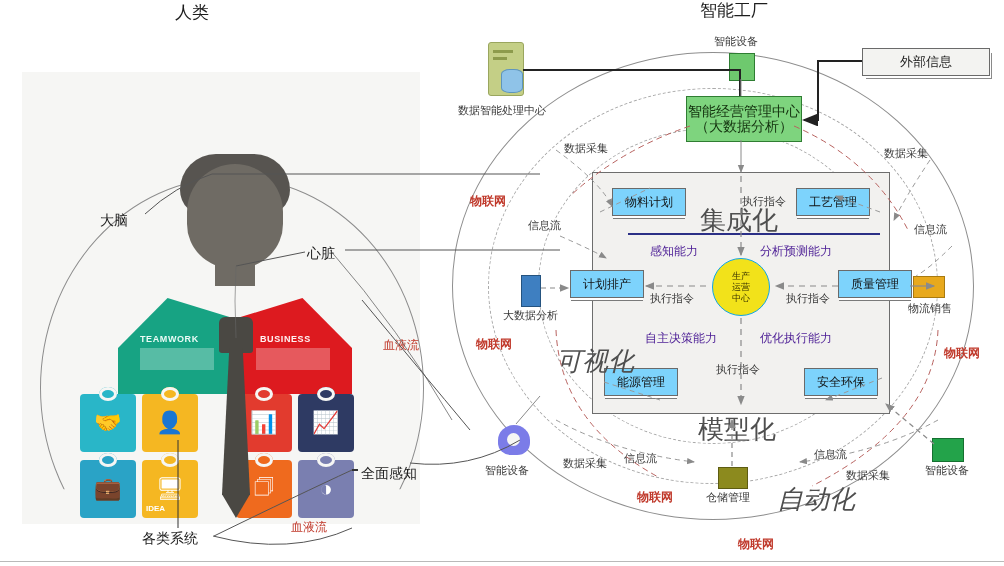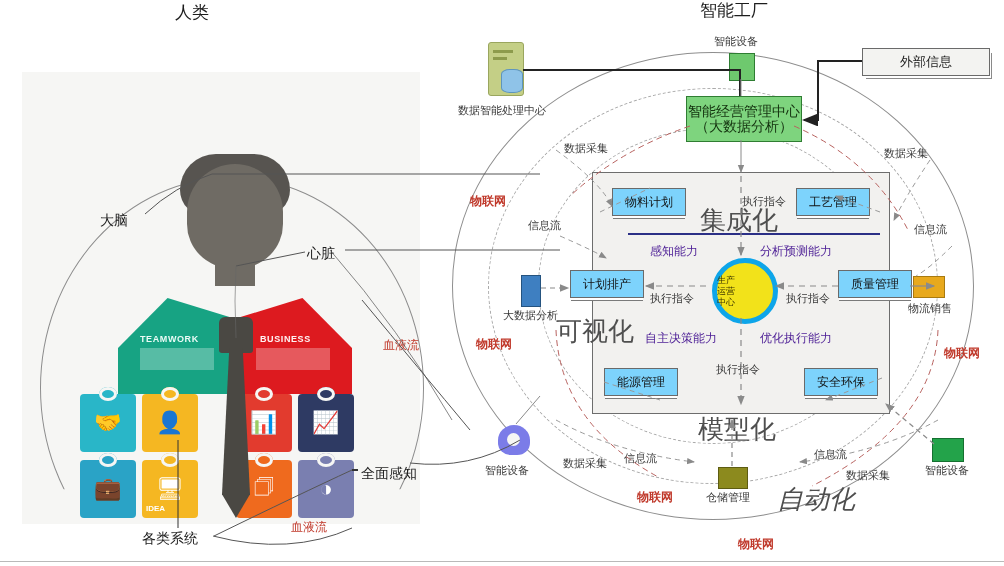--- a/index.html
+++ b/index.html
@@ -42,22 +42,22 @@
 
   
   .ring{position:absolute;border:1px solid #8e8e8e;border-radius:50%;}
   .ring-dash{position:absolute;border:1px dashed #a9a9a9;border-radius:50%;}
   .fbox{position:absolute;border:1px solid #6d6d6d;background:#f2f1ef;}
   .ibox{position:absolute;background:#7dd3fc;border:1px solid #6a6a6a;
       box-shadow:0 3px 0 -1px #fff,0 4px 0 -1px #7a7a7a;
       display:flex;align-items:center;justify-content:center;
       font-size:12px;color:#111;}
   .yellow{position:absolute;left:712px;top:258px;width:56px;height:56px;border-radius:50%;
-      background:#f2e21a;border:5px solid #0ea5e9;
-      display:flex;flex-direction:column;justify-content:center;
+      background:#f2e21a;border:1px solid #0ea5e9;
+      display:flex;flex-direction:column;align-items:center;justify-content:center;
       font-size:9px;line-height:11px;color:#3a3400;}
   .blue-rule{position:absolute;left:628px;top:233px;width:252px;height:2px;background:#2b2f86;}
   .cyan{color:#4c1d95;font-size:12px;position:absolute;white-space:nowrap;}
   .big-w{position:absolute;color:#4f4f4f;font-size:26px;white-space:nowrap;}
   .iot{position:absolute;color:#c0392b;font-weight:bold;font-size:12px;white-space:nowrap;}
   .blood{position:absolute;color:#c0392b;font-size:12px;white-space:nowrap;}
   .lbl{position:absolute;font-size:12px;color:#1d1d1d;white-space:nowrap;}
   .lbl-s{position:absolute;font-size:11px;color:#3a3a3a;white-space:nowrap;}
   .greenbox{position:absolute;background:#6ec96e;border:1px solid #2e7d32;}
   .extbox{position:absolute;left:862px;top:48px;width:126px;height:26px;
@@ -152,21 +152,21 @@
   <div class="lbl-s" style="left:650px;top:291px;">执行指令</div>
   <div class="lbl-s" style="left:786px;top:291px;">执行指令</div>
   <div class="lbl-s" style="left:716px;top:362px;">执行指令</div>
 
   <div class="cyan" style="left:650px;top:243px;">感知能力</div>
   <div class="cyan" style="left:760px;top:243px;">分析预测能力</div>
   <div class="cyan" style="left:645px;top:330px;">自主决策能力</div>
   <div class="cyan" style="left:760px;top:330px;">优化执行能力</div>
 
   <div class="big-w" style="left:700px;top:203px;">集成化</div>
-  <div class="big-w" style="left:556px;top:314px;">可视化</div>
+  <div class="big-w" style="left:556px;top:344px;font-style:italic;">可视化</div>
   <div class="big-w" style="left:698px;top:412px;">模型化</div>
   <div class="big-w" style="left:777px;top:482px;font-style:italic;">自动化</div>
 
   <div class="greenbox" style="left:729px;top:53px;width:24px;height:26px;"></div>
   <div class="lbl-s" style="left:714px;top:34px;">智能设备</div>
 
   <div class="mgmt">
     <span>智能经营管理中心</span>
     <span>（大数据分析）</span>
   </div>

